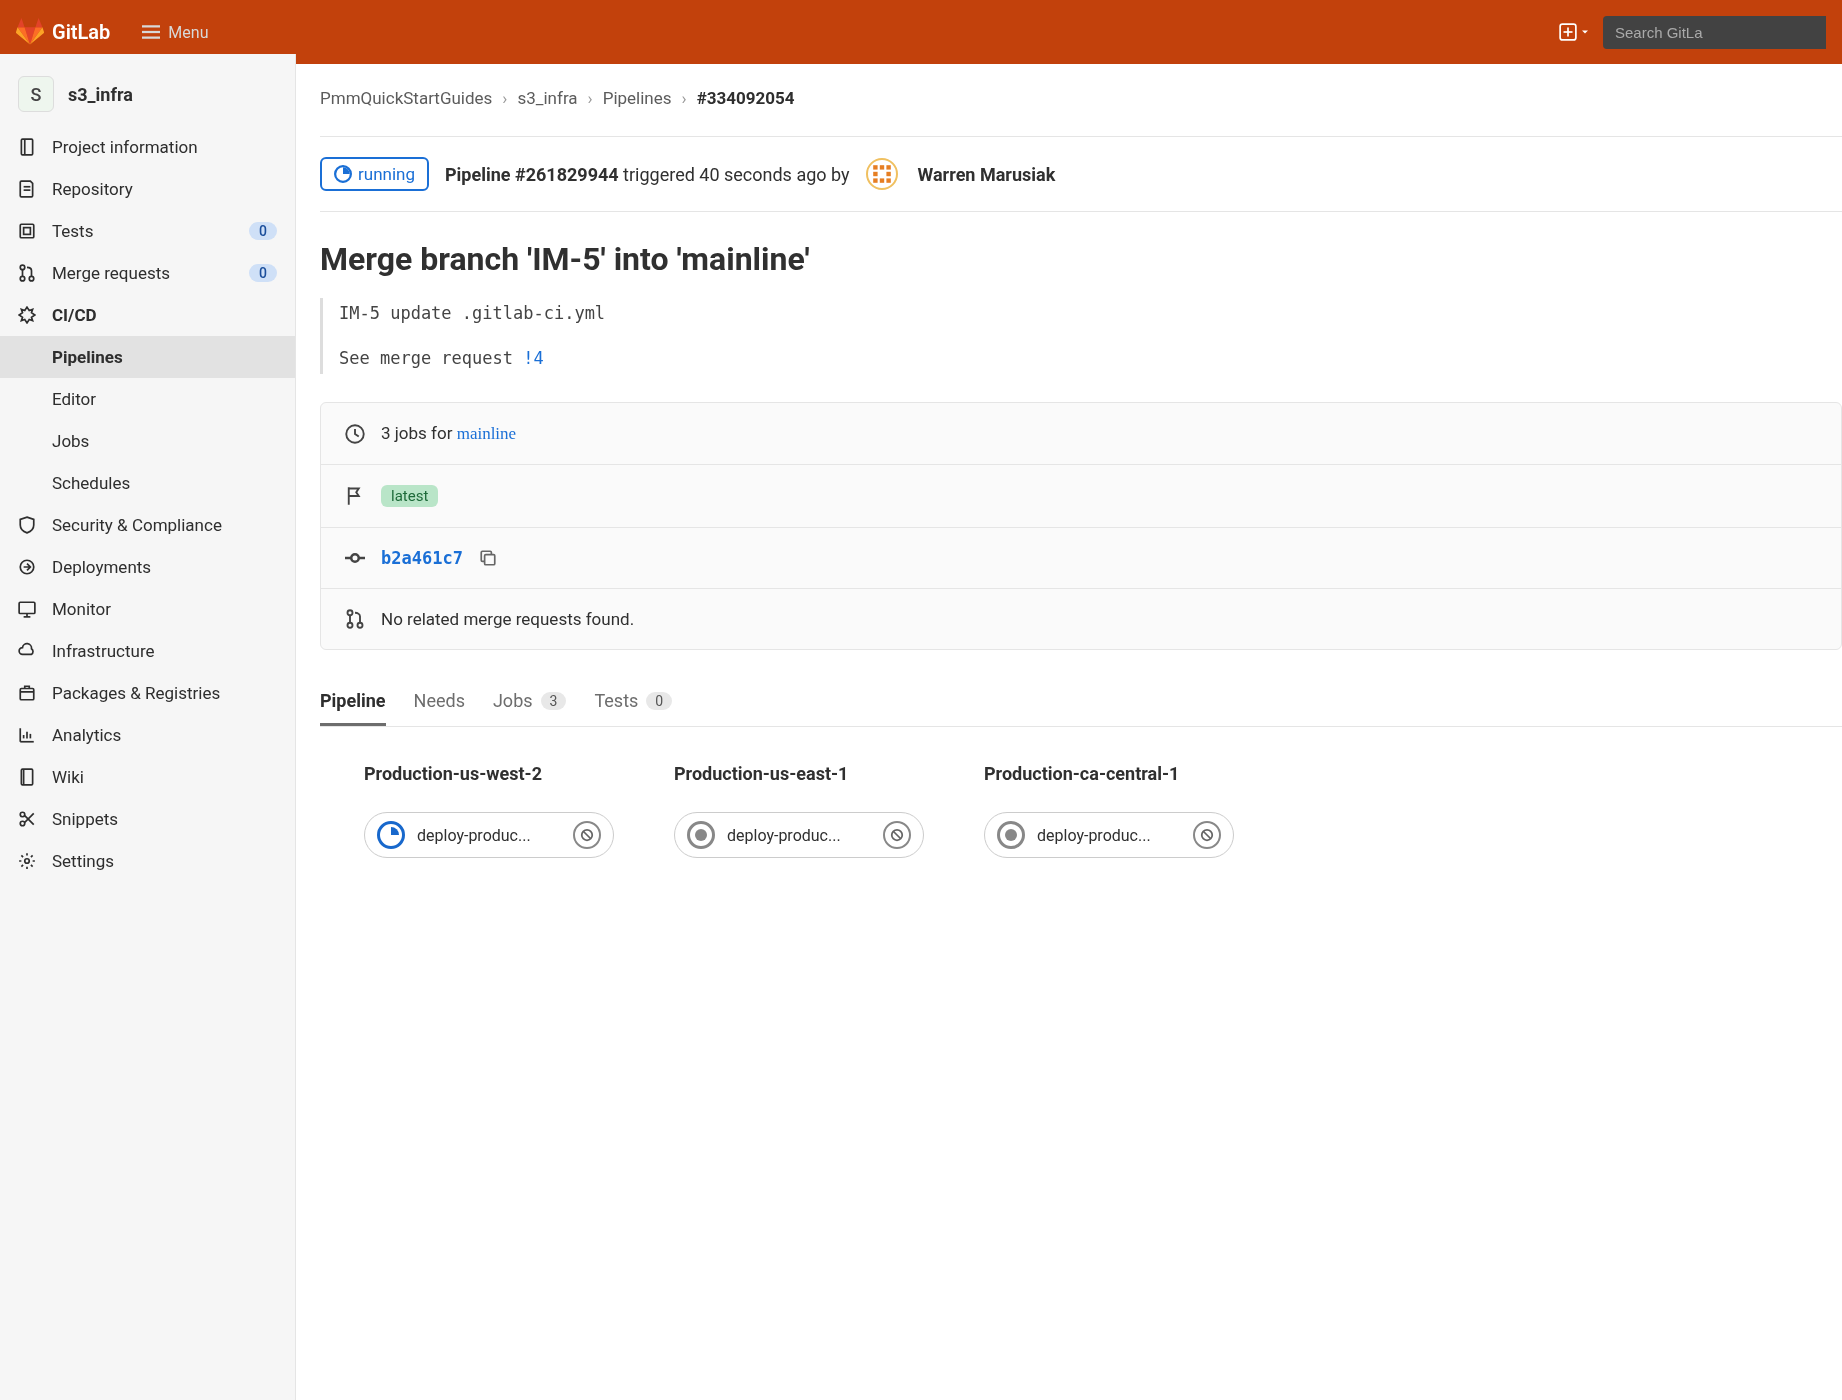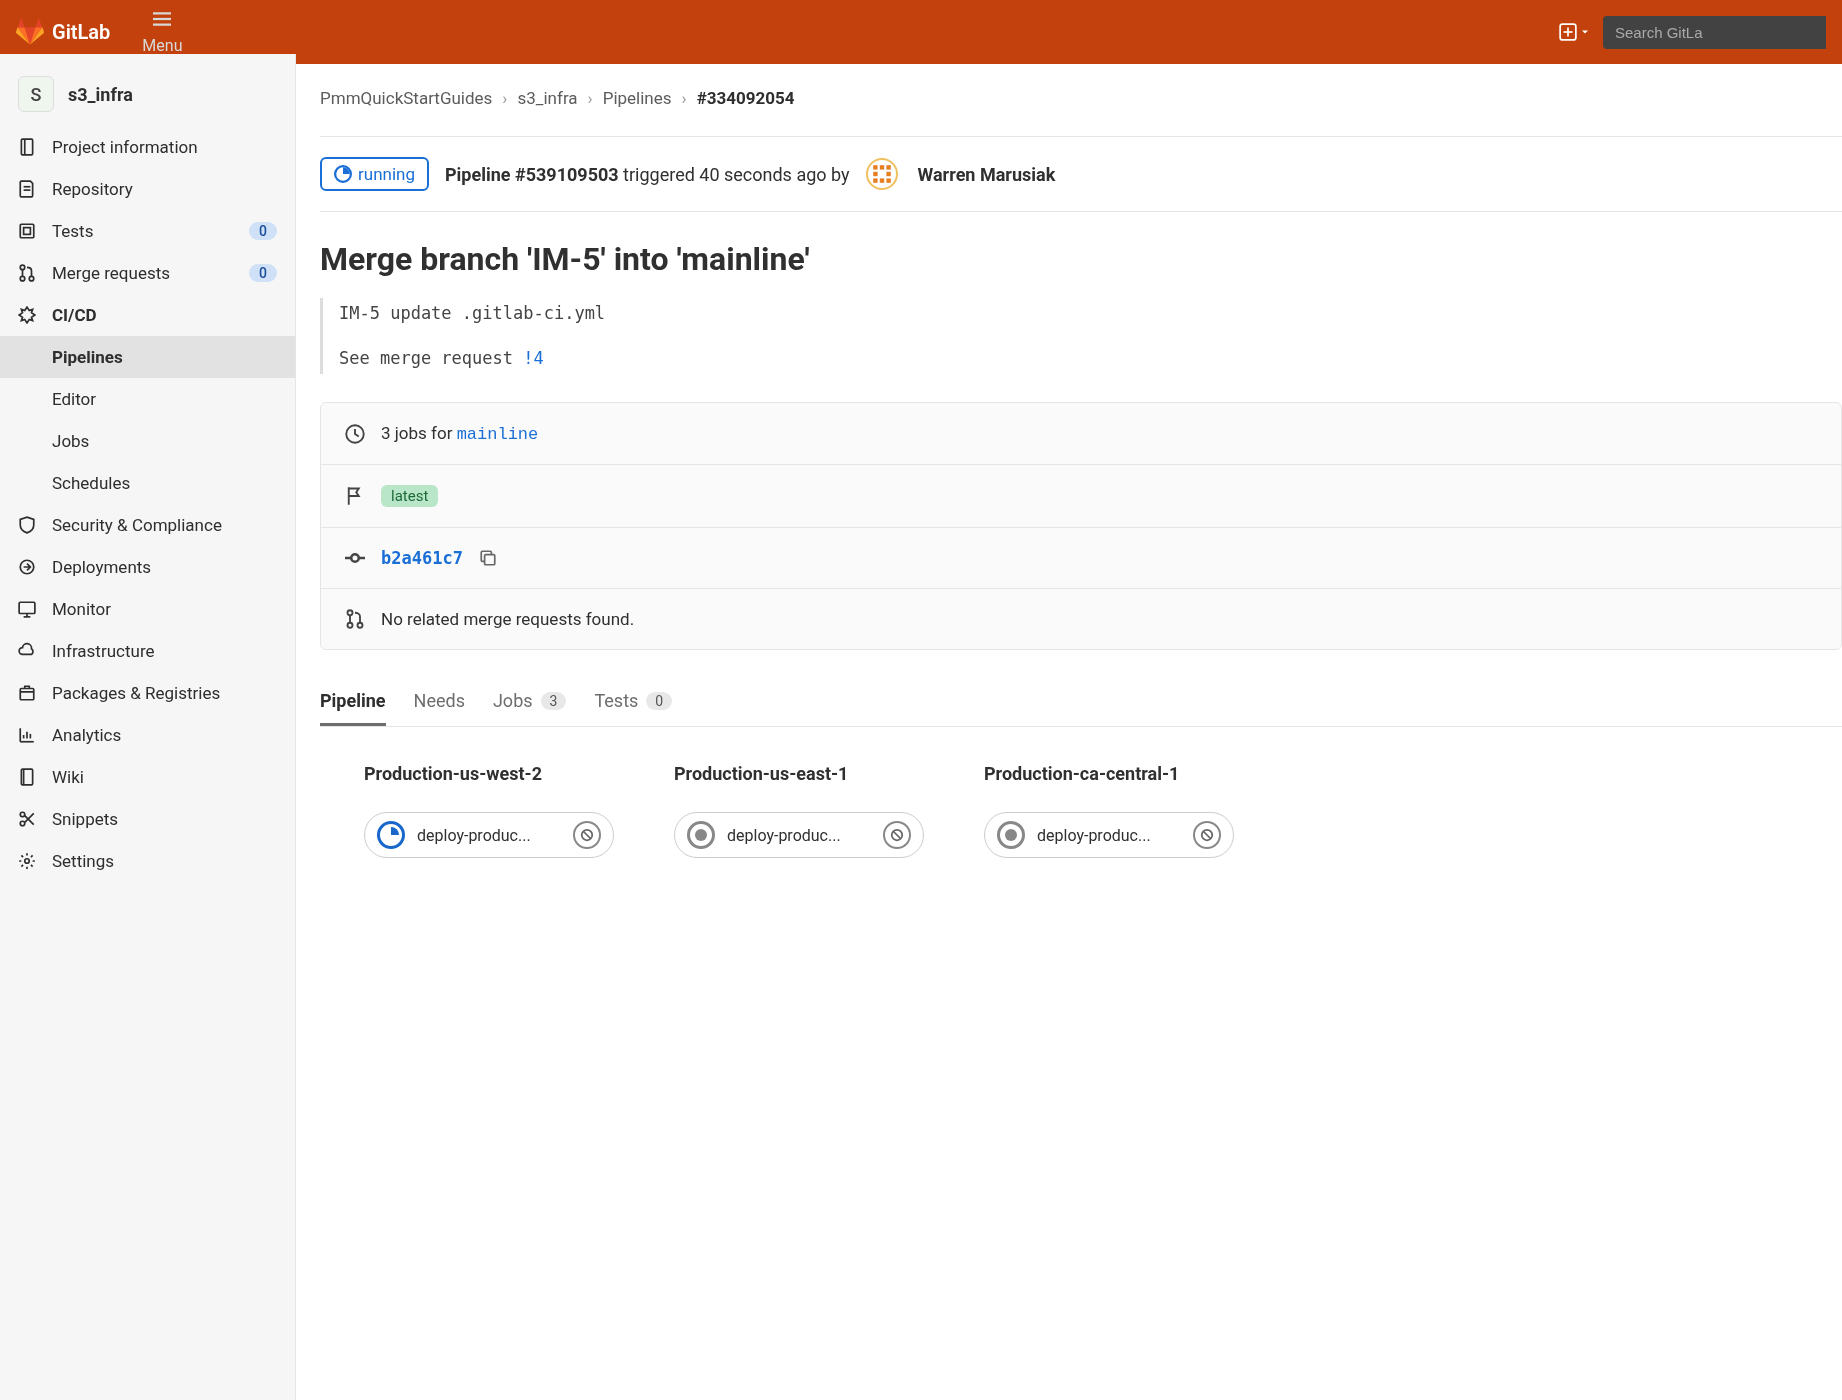--- a/index.html
+++ b/index.html
@@ -3,21 +3,21 @@
 <meta charset="utf-8">
 <style>
 * { box-sizing: border-box; margin: 0; padding: 0; }
 body { font-family: -apple-system, BlinkMacSystemFont, "Segoe UI", Roboto, sans-serif; background: #fff; color: #303030; overflow-x: hidden; }
 
 
 .header { background: #c2410c; height: 64px; display: flex; align-items: center; padding: 0 16px; color: #fff; }
 .logo { display: flex; align-items: center; gap: 8px; }
 .logo-icon { width: 28px; height: 28px; }
 .logo-text { font-size: 20px; font-weight: 600; color: #fff; }
-.menu-toggle { display: flex; align-items: center; gap: 8px; margin-left: 32px; cursor: pointer; color: #d8d8d8; font-size: 16px; flex-direction: column; }
+.menu-toggle { display: flex; align-items: center; gap: 8px; margin-left: 32px; cursor: pointer; color: #d8d8d8; font-size: 16px; }
 .header-spacer { flex: 1; }
 .header-right { display: flex; align-items: center; gap: 12px; }
 .plus-dropdown { display: flex; align-items: center; gap: 2px; cursor: pointer; color: #fff; }
 .search-box { background: #424242; border: none; padding: 8px 12px; color: #d8d8d8; font-size: 15px; border-radius: 4px 0 0 4px; min-width: 120px; }
 .search-box::placeholder { color: #aaa; }
 
 
 .sidebar { position: fixed; top: 54px; left: 0; bottom: 0; width: 296px; background: #f6f6f6; border-right: 1px solid #e5e5e5; overflow-y: auto; padding-top: 8px; }
 .project-header { display: flex; align-items: center; gap: 14px; padding: 14px 18px; }
 .project-avatar { width: 36px; height: 36px; background: #eef6ee; border: 1px solid #ddd; border-radius: 6px; display: flex; align-items: center; justify-content: center; font-weight: 500; font-size: 18px; color: #444; }
@@ -51,21 +51,21 @@
 .commit-title { font-size: 32px; font-weight: 700; margin: 28px 0 20px 0; }
 .commit-msg { border-left: 3px solid #ddd; padding: 2px 0 2px 16px; margin-bottom: 28px; }
 .commit-msg-line { font-family: SFMono-Regular, Menlo, monospace; font-size: 17px; color: #444; margin-bottom: 18px; line-height: 1.6; }
 .commit-msg-line:last-child { margin-bottom: 0; }
 .mr-link { color: #1a6fd6; }
 
 .info-box { border: 1px solid #e5e5e5; border-radius: 6px; background: #fafafa; }
 .info-row { display: flex; align-items: center; gap: 16px; padding: 20px 24px; border-bottom: 1px solid #e5e5e5; font-size: 17px; }
 .info-row:last-child { border-bottom: none; }
 .info-icon { width: 20px; height: 20px; flex-shrink: 0; color: #444; }
-.branch-link { color: #1a6fd6; font-family: Liberation Mono, monospace; margin-top: 47px; }
+.branch-link { color: #1a6fd6; font-family: Liberation Serif, serif; margin-top: 47px; }
 .latest-tag { background: #b9e5c8; color: #1e6b3a; padding: 2px 10px; border-radius: 6px; font-size: 15px; }
 .sha-link { color: #1a6fd6; font-family: SFMono-Regular, Menlo, monospace; font-weight: 600; font-size: 17px; }
 .copy-icon { width: 18px; height: 18px; cursor: pointer; color: #666; }
 
 .tabs { display: flex; gap: 28px; margin-top: 28px; border-bottom: 1px solid #e5e5e5; }
 .tab { padding: 12px 0; font-size: 18px; color: #6d6d6d; cursor: pointer; display: flex; align-items: center; gap: 8px; border-bottom: 3px solid transparent; }
 .tab.active { color: #2e2e2e; font-weight: 700; border-bottom-color: #6d6d6d; }
 .tab-count { background: #e8e8e8; border-radius: 10px; padding: 1px 9px; font-size: 14px; color: #555; }
 
 .stages { display: flex; gap: 40px; margin-top: 36px; padding-left: 44px; }
@@ -254,21 +254,21 @@
 
   <div class="pipeline-header">
     <span class="status-badge">
       <svg class="status-icon" viewBox="0 0 16 16">
           <circle cx="8" cy="8" r="7" fill="none" stroke="#1a6fd6" stroke-width="2"></circle>
           <path d="M8 2a6 6 0 016 6h-6z" fill="#1a6fd6"></path>
         </svg>
       <span>running</span>
     </span>
     <span class="pipeline-title-text">
-      <b>Pipeline #539109503</b><span> triggered 40 seconds ago by</span>
+      <b>Pipeline #261829944</b><span> triggered 40 seconds ago by</span>
     </span>
     <span class="author-avatar">
       <svg width="22" height="22" viewBox="0 0 20 20">
           <rect x="2" y="2" width="4" height="4" fill="#e67e22"></rect>
           <rect x="8" y="2" width="4" height="4" fill="#e67e22"></rect>
           <rect x="14" y="2" width="4" height="4" fill="#e67e22"></rect>
           <rect x="2" y="8" width="4" height="4" fill="#e67e22"></rect>
           <rect x="14" y="8" width="4" height="4" fill="#e67e22"></rect>
           <rect x="2" y="14" width="4" height="4" fill="#e67e22"></rect>
           <rect x="8" y="14" width="4" height="4" fill="#e67e22"></rect>

